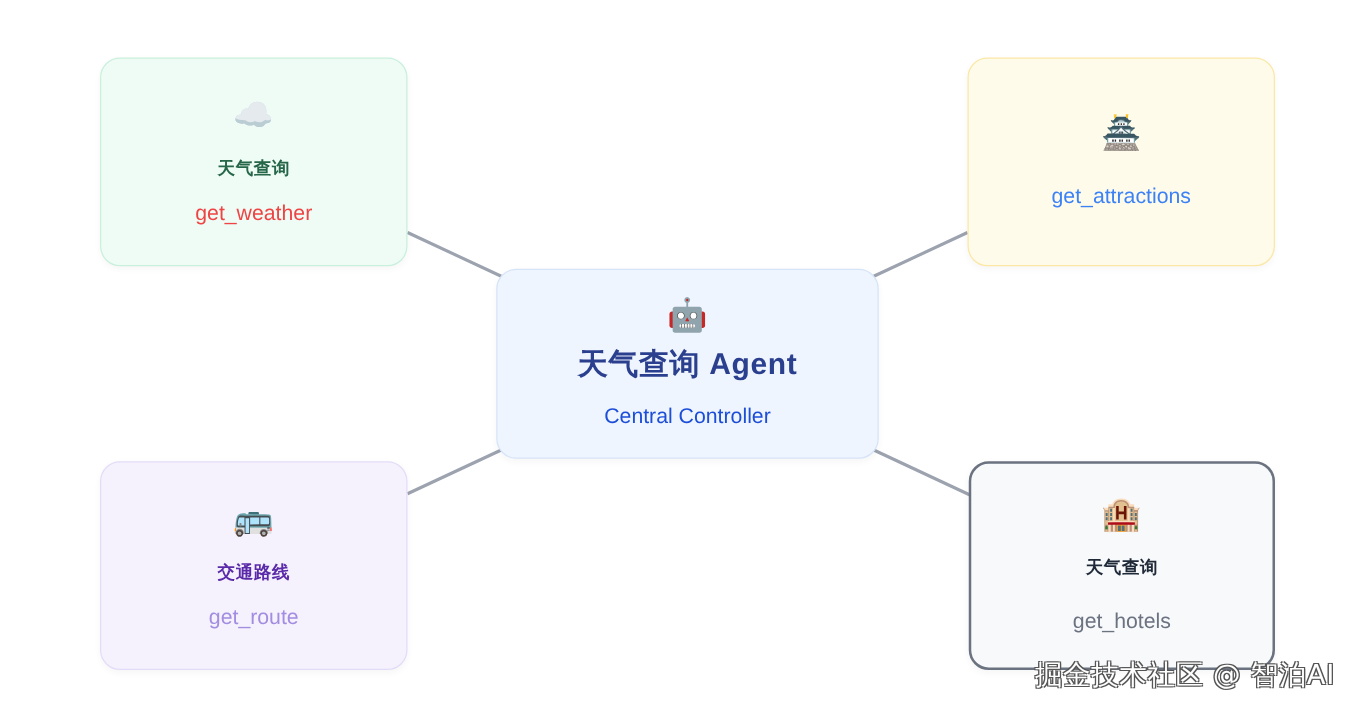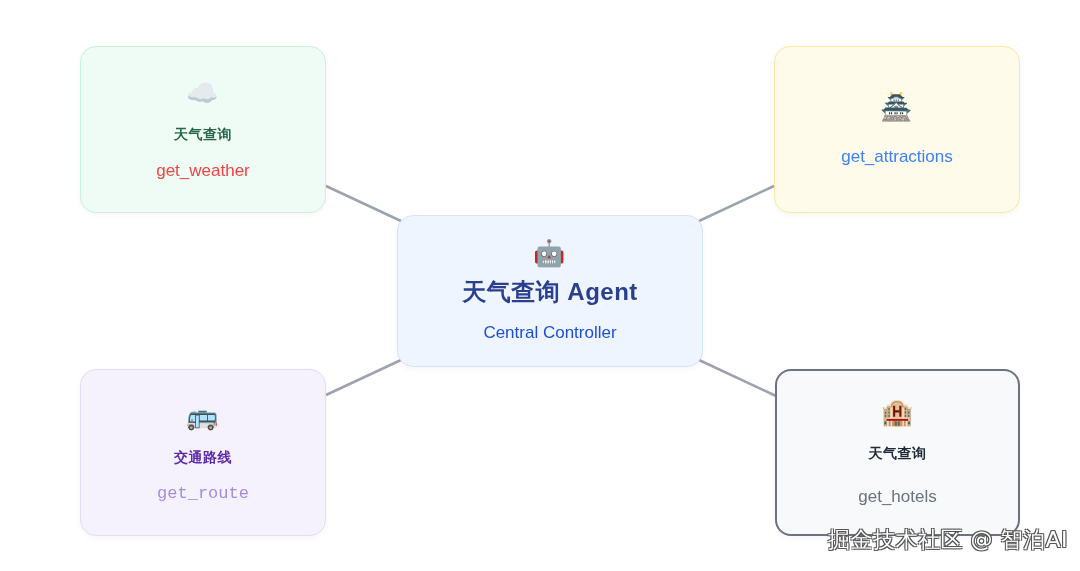--- a/index.html
+++ b/index.html
@@ -85,21 +85,21 @@
     #node-agent .subtitle { color: #1d4ed8; margin-top: 16px; }
     #node-agent .icon { margin-bottom: 8px; }
 
     
     #node-route {
       left: 80px; top: 369px; width: 246px; height: 167px;
       background: #f5f2fe;
       border-color: #e3dcf8;
     }
     #node-route .title { color: #5b2aa8; }
-    #node-route .subtitle { color: #a38de0; font-family: Liberation Mono, monospace; }
+    #node-route .subtitle { color: #a38de0; }
 
     
     #node-hotels {
       left: 775px; top: 369px; width: 245px; height: 167px;
       background: #f7f9fb;
       border: 2px solid #6b7280;
     }
     #node-hotels .title { color: #1f2937; }
     #node-hotels .subtitle { color: #6b7280; margin-top: 19px; }
 

